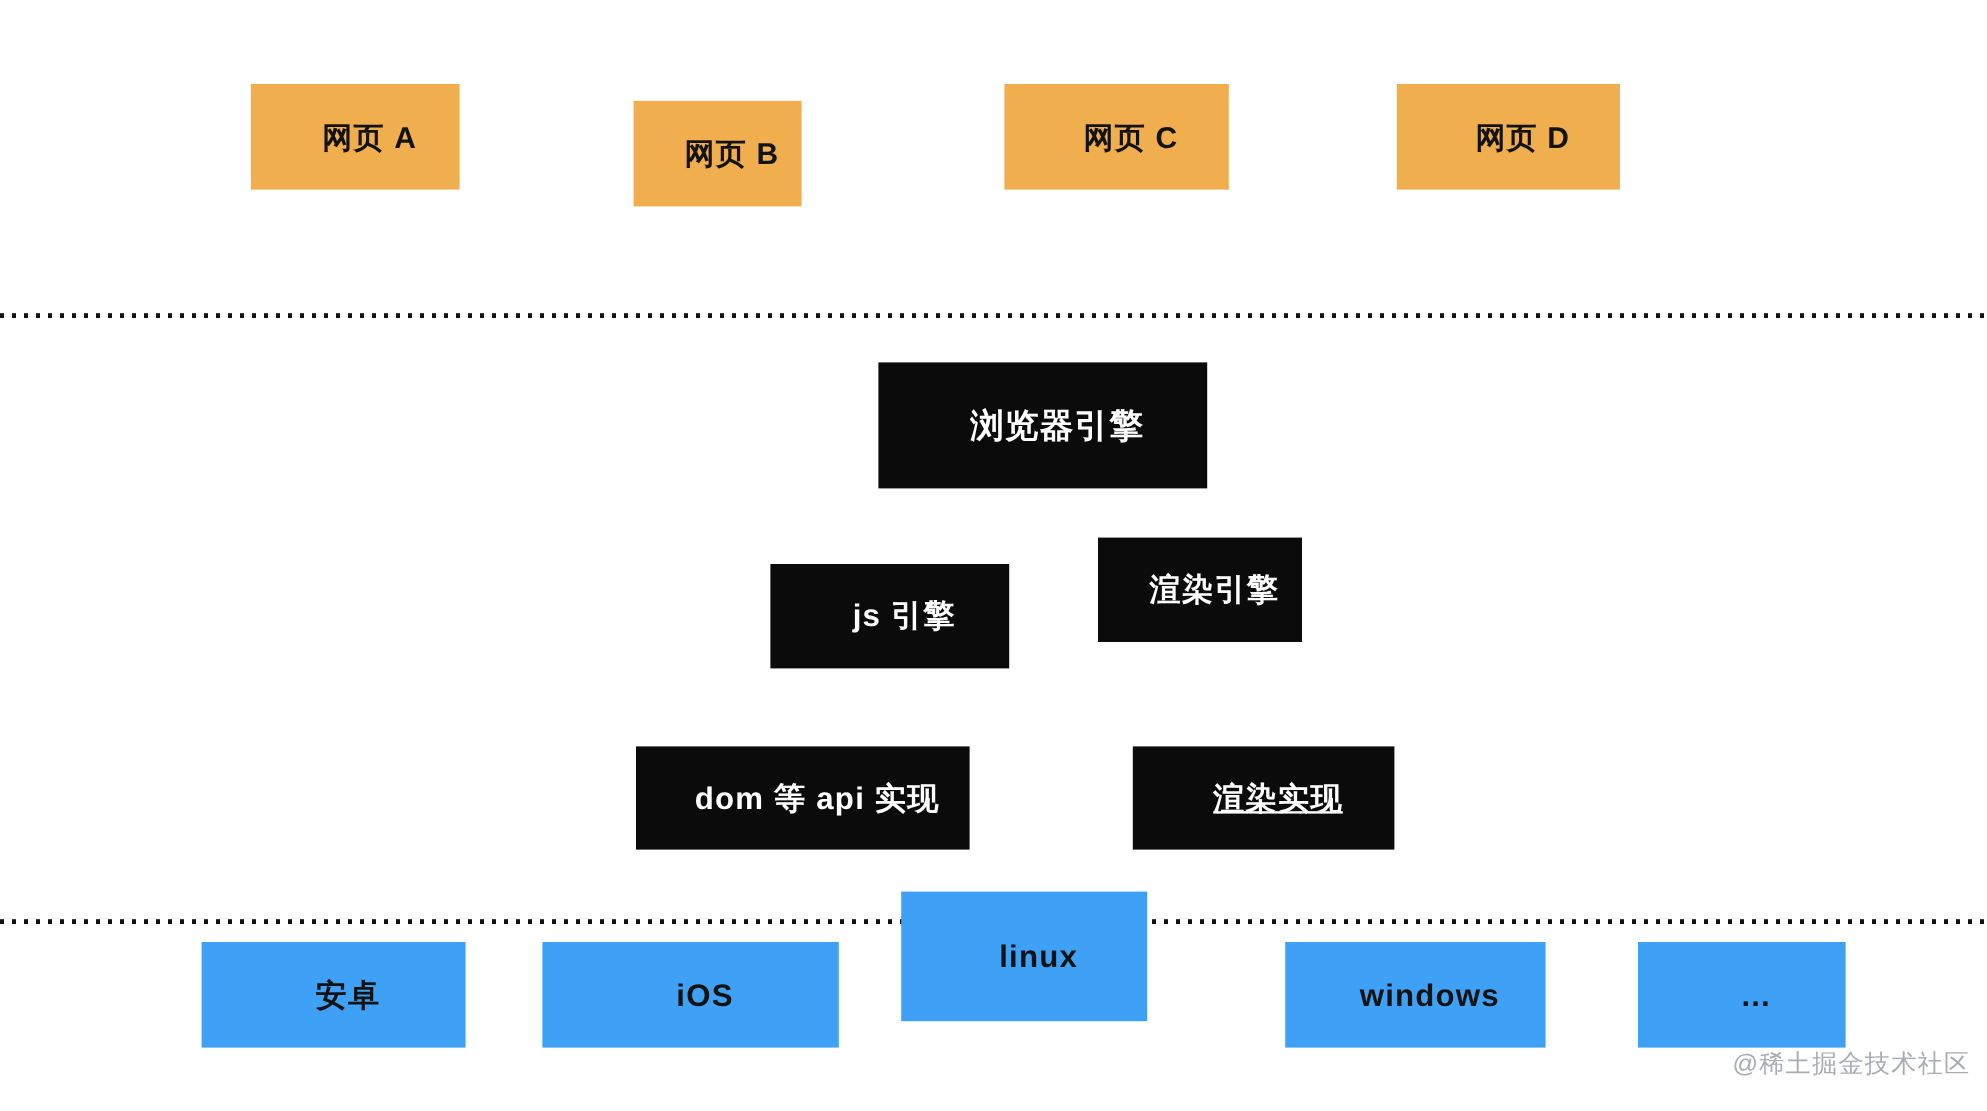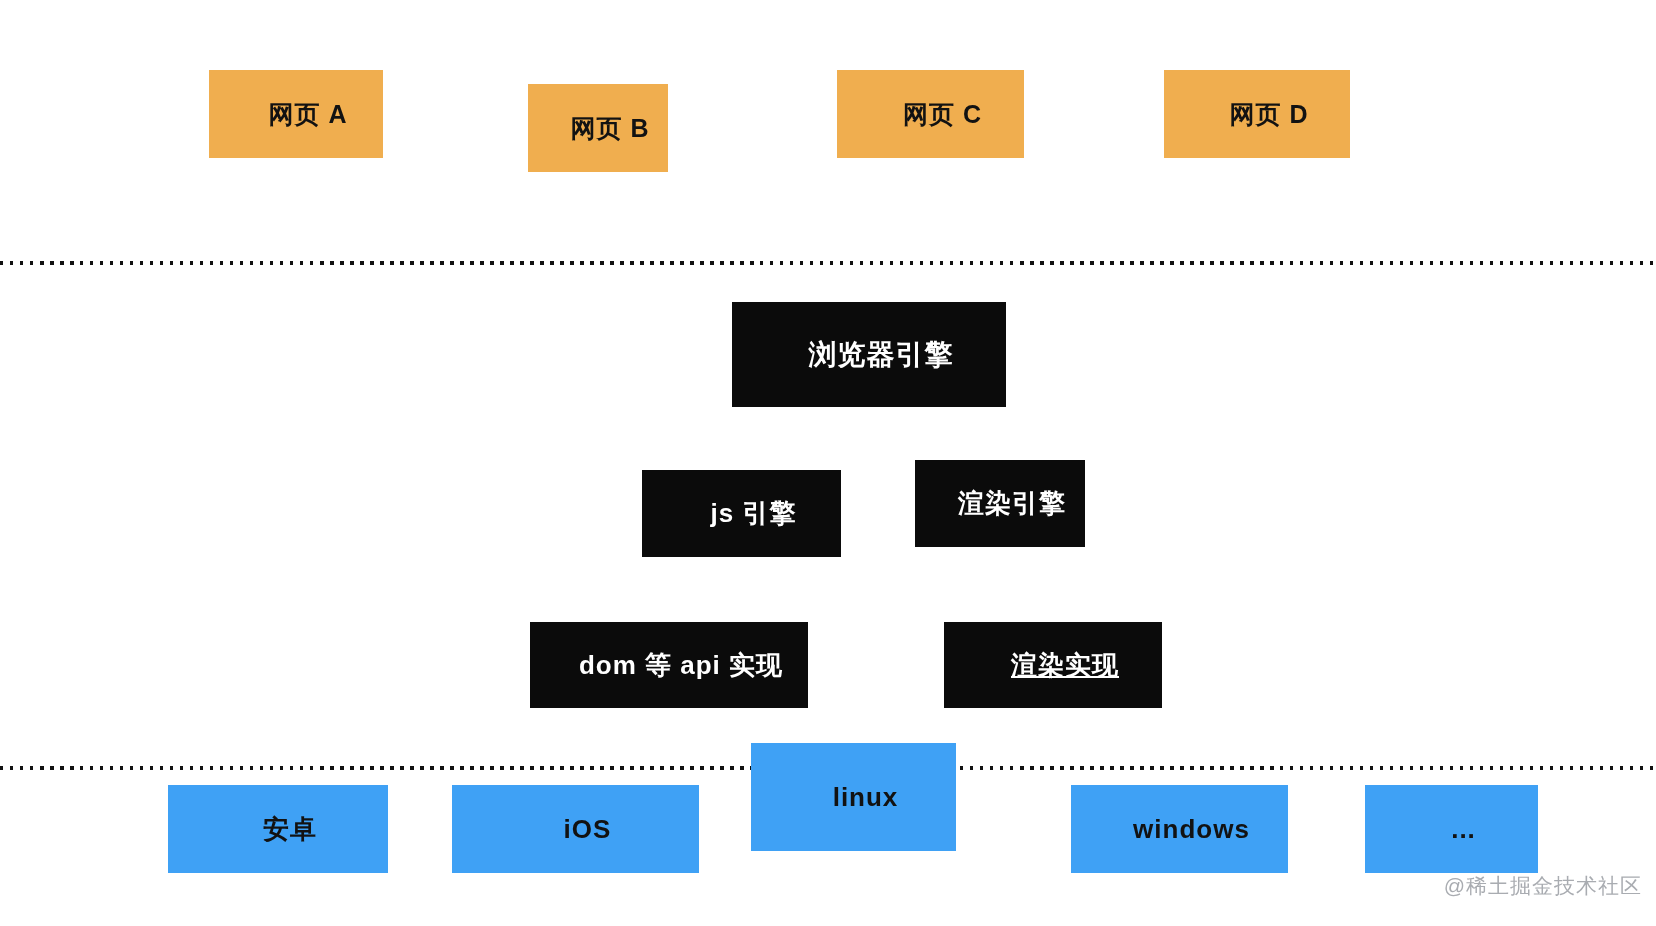--- a/index.html
+++ b/index.html
@@ -52,21 +52,21 @@
   #webpage-b { left: 528px;  top: 84px; width: 140px; height: 88px; }
   #webpage-c { left: 837px;  top: 70px; width: 187px; height: 88px; }
   #webpage-d { left: 1164px; top: 70px; width: 186px; height: 88px; }
   
   #divider-top    { top: 261px; }
   #divider-bottom { top: 766px; }
   
   #browser-engine { left: 732px; top: 302px; width: 274px; height: 105px; font-size: 28px; }
   
   #js-engine      { left: 642px; top: 470px; width: 199px; height: 87px; }
-  #render-engine  { left: 915px; top: 460px; width: 170px; height: 87px; }
+  #render-engine  { left: 915px; top: 448px; width: 170px; height: 87px; }
   
   #dom-api-impl   { left: 530px; top: 622px; width: 278px; height: 86px; }
   #render-impl    { left: 944px; top: 622px; width: 218px; height: 86px; text-decoration: underline; }
   
   #platform-android { left: 168px;  top: 785px; width: 220px; height: 88px; }
   #platform-ios     { left: 452px;  top: 785px; width: 247px; height: 88px; }
   #platform-linux   { left: 751px;  top: 743px; width: 205px; height: 108px; }
   #platform-windows { left: 1071px; top: 785px; width: 217px; height: 88px; }
   #platform-more    { left: 1365px; top: 785px; width: 173px; height: 88px; }
   .watermark {

